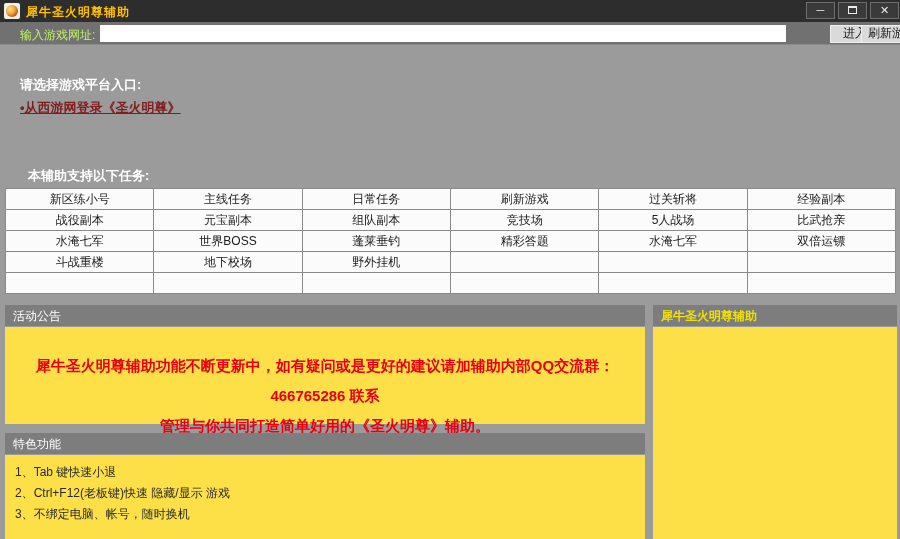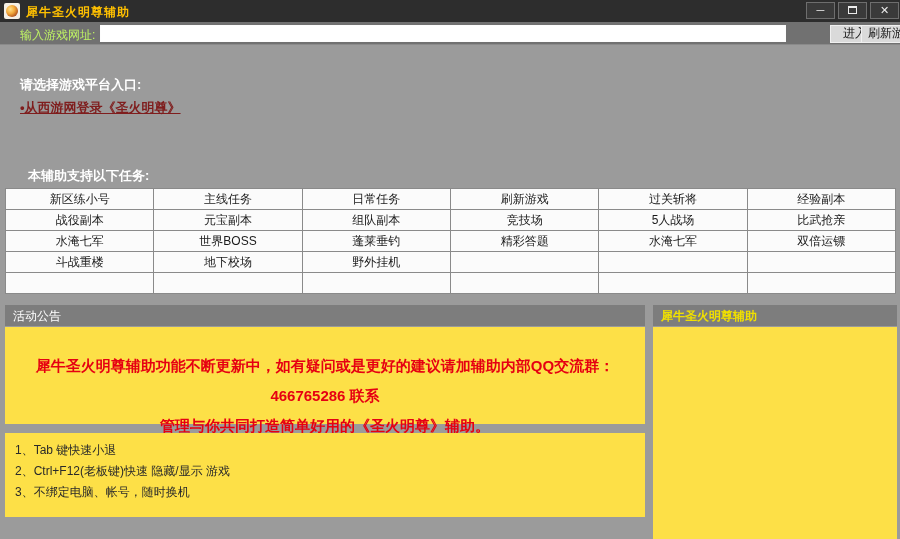--- a/index.html
+++ b/index.html
@@ -146,20 +146,21 @@
 
 <div class="panel" id="announcement-panel">
   <div class="panel-header">活动公告</div>
   <div class="panel-body">
     <div class="ann-line">犀牛圣火明尊辅助功能不断更新中，如有疑问或是更好的建议请加辅助内部QQ交流群：466765286 联系</div>
     <div class="ann-line">管理与你共同打造简单好用的《圣火明尊》辅助。</div>
   </div>
 </div>
 
 <div class="panel" id="features-panel">
+  <div class="panel-header">特色功能</div>
   <div class="panel-body">
       <div class="feature-item">1、Tab 键快速小退</div>
       <div class="feature-item">2、Ctrl+F12(老板键)快速 隐藏/显示 游戏</div>
       <div class="feature-item">3、不绑定电脑、帐号，随时换机</div>
     </div>
 </div>
 
 <div class="panel" id="side-panel">
   <div class="panel-header">犀牛圣火明尊辅助</div>
   <div class="panel-body"></div>

